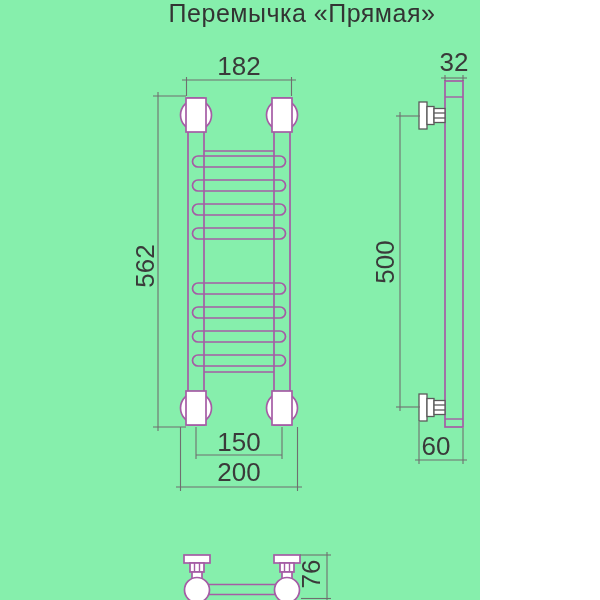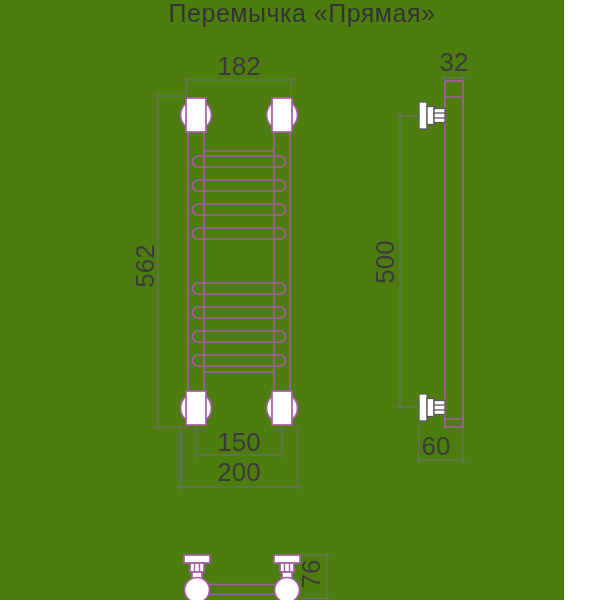--- a/index.html
+++ b/index.html
@@ -1,16 +1,16 @@
 <!DOCTYPE html>
 <html><head>
 <meta charset="utf-8">
 <style>
   html,body{margin:0;padding:0;background:#fff;}
-  .canvas{width:564px;height:600px;background:#4d7c0f;position:relative;overflow:hidden;}
+  .canvas{width:480px;height:600px;background:#86efac;position:relative;overflow:hidden;}
   svg{display:block;}
   text{font-family:"Liberation Sans","DejaVu Sans",sans-serif;}
   .title-text{font-size:25px;letter-spacing:0.5px;}
   .dim-num{font-size:26px;}
   .p{stroke-width:1.7;}
   .pthin{stroke-width:1.4;}
   .d{stroke-width:1.1;fill:none;}
   .b{stroke-width:1.3;}
 </style>
 </head>

